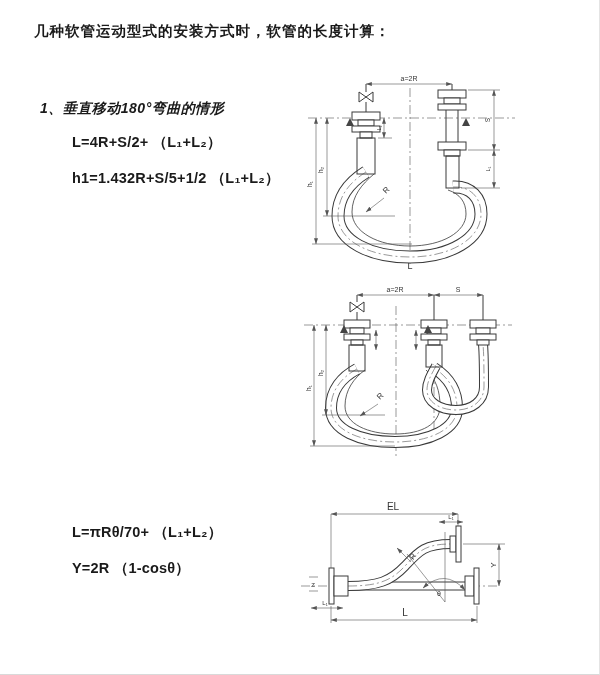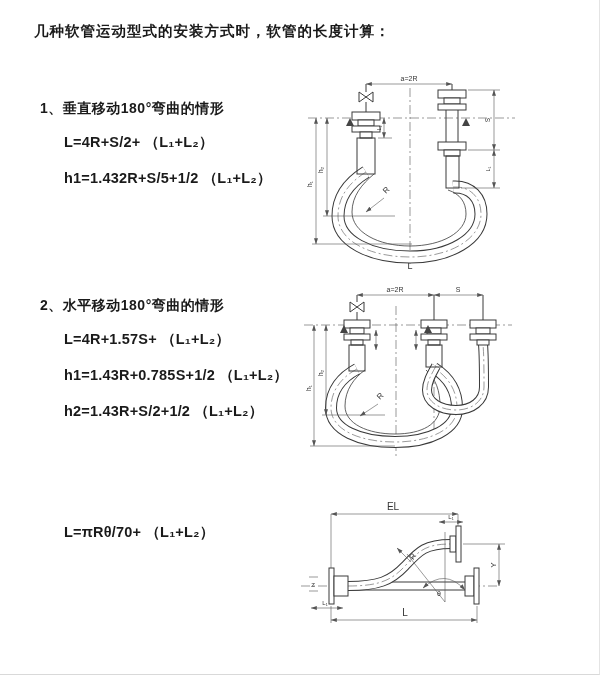--- a/index.html
+++ b/index.html
@@ -1,49 +1,44 @@
 <!DOCTYPE html>
 <html><head>
 <meta charset="utf-8">
 <style>
   html,body{margin:0;padding:0;background:#fff;}
   body{width:600px;height:675px;font-family:"Liberation Sans","DejaVu Sans",sans-serif;color:#1a1a1a;position:relative;overflow:hidden;}
   .page{position:absolute;inset:0;background:#fff;border-right:1px solid #e4e4e4;border-bottom:1px solid #d9d9d9;}
   .title{position:absolute;left:34px;top:22px;font-size:14.5px;font-weight:bold;letter-spacing:1px;white-space:nowrap;}
   .sec{position:absolute;left:40px;width:265px;}
-  .sec h2{font-size:14px;font-weight:bold;margin:0 0 6px 0;letter-spacing:0.5px;white-space:nowrap;}
-  .formula{font-size:14.5px;line-height:36px;margin-left:24px;letter-spacing:0.2px;white-space:nowrap;font-weight:bold;}
+  .sec h2{font-size:14px;font-weight:bold;margin:0 0 6px 0;letter-spacing:0.5px;white-space:nowrap;font-style:italic;}
+  .formula{font-size:14.5px;line-height:36px;margin-left:32px;letter-spacing:0.2px;white-space:nowrap;font-weight:bold;}
   svg.fig{position:absolute;}
   svg.fig text{fill:#333;font-family:"Liberation Sans",sans-serif;}
   .draw{stroke:#3a3a3a;fill:none;stroke-width:1;}
   .dim{stroke:#555;fill:none;stroke-width:0.6;}
   .cl{stroke:#555;fill:none;stroke-width:0.6;stroke-dasharray:9 3 2 3;}
 </style>
 </head>
 <body>
 
 <div class="page">
 
   <div class="title">几种软管运动型式的安装方式时，软管的长度计算：</div>
 
   <section class="sec" style="top:100px">
     <h2>1、垂直移动180°弯曲的情形</h2>
     <div class="formula">L=4R+S/2+ （L₁+L₂）</div>
     <div class="formula">h1=1.432R+S/5+1/2 （L₁+L₂）</div>
   </section>
 
-  <section class="sec" style="top:297px">
-    <h2>2、水平移动180°弯曲的情形</h2>
-    <div class="formula">L=4R+1.57S+ （L₁+L₂）</div>
-    <div class="formula">h1=1.43R+0.785S+1/2 （L₁+L₂）</div>
-    <div class="formula">h2=1.43R+S/2+1/2 （L₁+L₂）</div>
-  </section>
 
   <section class="sec" style="top:514px">
     <div class="formula">L=πRθ/70+ （L₁+L₂）</div>
+    <div class="formula">Y=2R （1-cosθ）</div>
   </section>
 
   <svg class="fig" style="left:300px;top:66px" width="295" height="205" viewBox="0 0 295 205">
     <defs>
       <marker id="ar1" viewBox="0 0 6 6" refX="5.8" refY="3" markerWidth="6" markerHeight="6" markerUnits="userSpaceOnUse" orient="auto-start-reverse">
         <path d="M0,1 L6,3 L0,5 Z" fill="#555"></path>
       </marker>
       <pattern id="hz1" width="4" height="4" patternUnits="userSpaceOnUse">
         <path d="M0,0 L4,4 M4,0 L0,4" stroke="#777" stroke-width="0.5"></path>
       </pattern>

